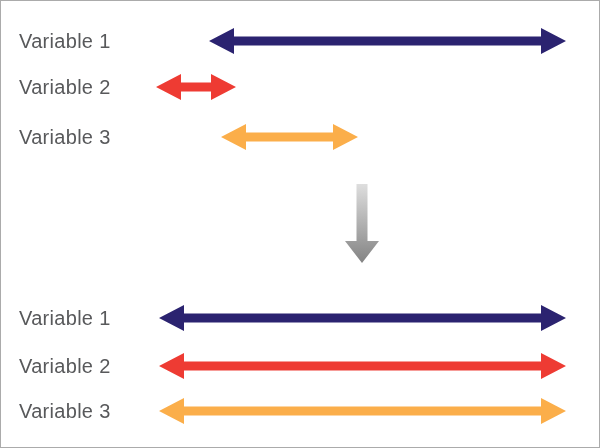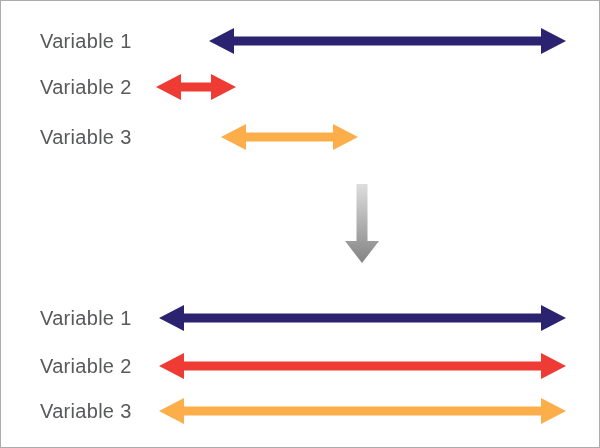--- a/index.html
+++ b/index.html
@@ -25,21 +25,21 @@
   .labels {
     position: absolute;
     left: 0;
     top: 0;
     width: 100%;
     height: 100%;
     pointer-events: none;
   }
   .var-label {
     position: absolute;
-    left: 39px;
+    left: 18px;
     height: 28px;
     line-height: 28px;
     font-size: 20px;
     letter-spacing: 0.3px;
     white-space: nowrap;
   }
 </style>
 </head>
 <body>
 

